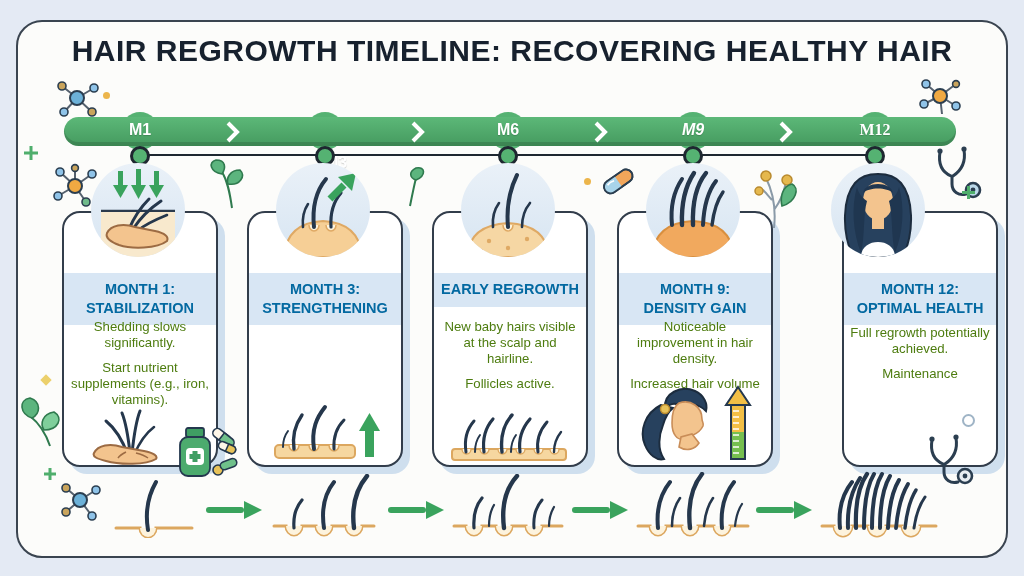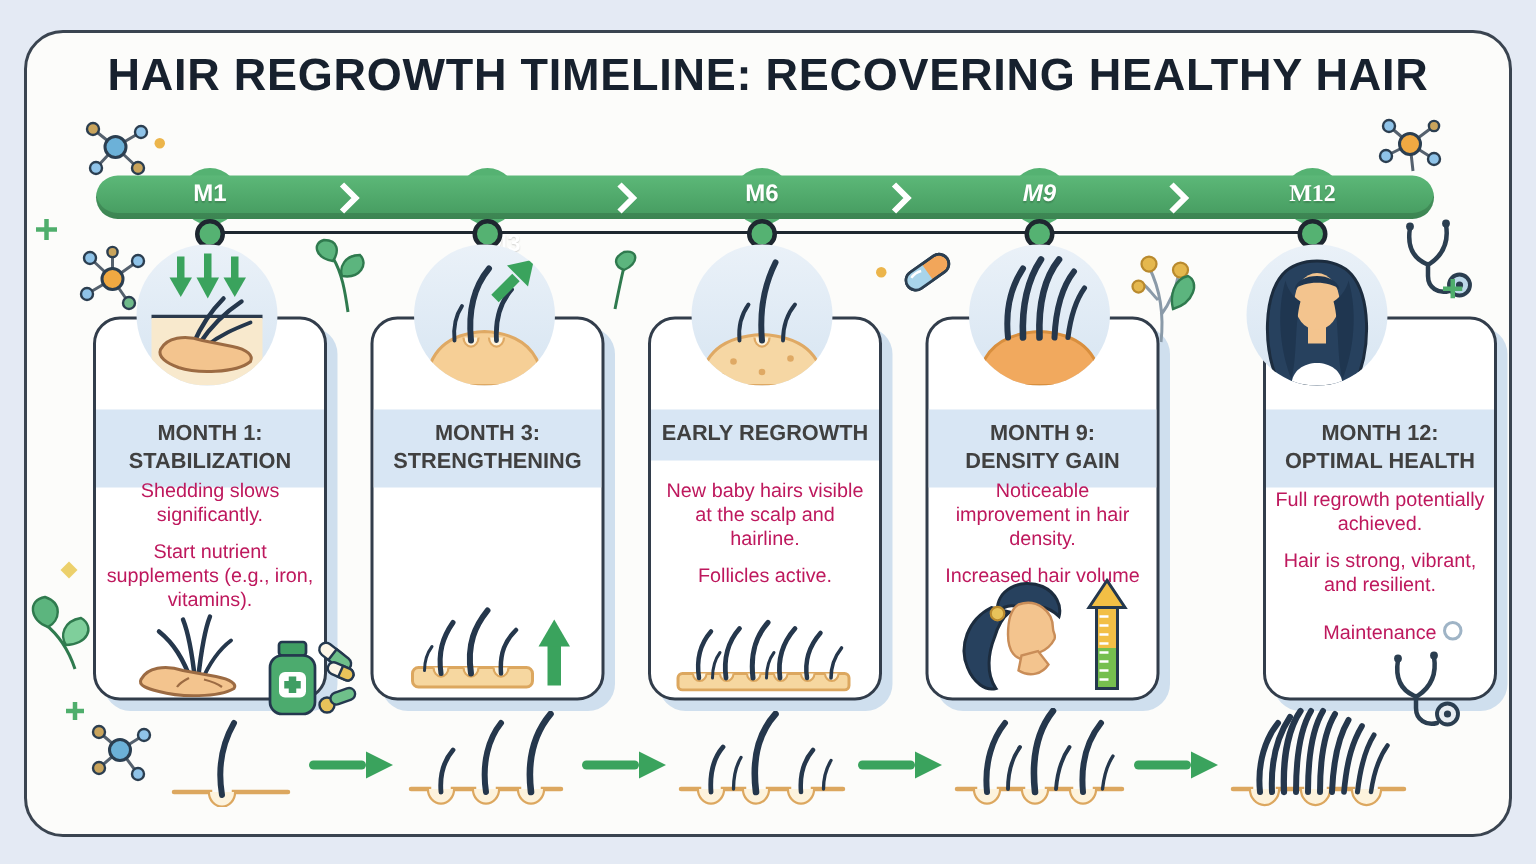--- a/index.html
+++ b/index.html
@@ -18,24 +18,24 @@
           font-weight:700;font-size:16px;text-shadow:0 1px 1px rgba(0,0,0,.18);}
   .chev{position:absolute;top:121px;}
   #nodeline{position:absolute;left:140px;top:154px;width:736px;height:2px;background:#1e2730;}
   .node{position:absolute;top:146px;width:14px;height:14px;border-radius:50%;
         background:#55b272;border:3px solid #1e2730;}
   .tick{position:absolute;top:164px;width:2px;height:15px;background:#1e2730;}
   
   .card{position:absolute;top:211px;width:152px;height:252px;background:#fff;
         border:2px solid #323d4b;border-radius:18px;box-shadow:7px 7px 0 #cfdfee;overflow:hidden;}
   .band{position:absolute;left:0;right:0;top:60px;background:#d8e6f4;padding:7px 1px 8px;
-        text-align:center;color:#404040;}
+        text-align:center;color:#0369a1;}
   .band .l1,.band .l2{font-weight:800;font-size:14.5px;line-height:1.28;}
   .body{position:absolute;left:5px;right:5px;top:106px;text-align:center;
-        font-size:13.2px;line-height:1.22;color:#be185d;font-weight:500;}
+        font-size:13.2px;line-height:1.22;color:#4d7c0f;font-weight:500;}
   .body p{margin:0 0 9px;}
   .iconcirc{position:absolute;top:163px;width:94px;height:94px;border-radius:50%;overflow:hidden;
             background:linear-gradient(#eaf1f8,#d7e5f2);z-index:5;}
   .botill{position:absolute;z-index:2;}
   svg{display:block;}
   .deco{position:absolute;z-index:1;}
 </style>
 </head>
 <body>
 
@@ -178,21 +178,20 @@
     </div>
   </div>
 
   <div class="card" style="left:802px;margin-left:40px;">
     <div class="band">
       <div class="l1">MONTH 12:</div>
       <div class="l2">OPTIMAL HEALTH</div>
     </div>
     <div class="body" style="top:112px;">
       <p>Full regrowth potentially achieved.</p>
-      <p style="margin-bottom:16px;">Hair is strong, vibrant, and resilient.</p>
       <p>Maintenance</p>
     </div>
   </div>
 
   <div class="iconcirc" style="left:91px;">
     <svg width="94" height="94" viewBox="0 0 94 94">
       <g fill="#3aa35d">
         <rect x="27" y="8" width="5" height="16"></rect>
           <polygon points="22,22 37,22 29.5,35"></polygon>
         <rect x="45" y="6" width="5" height="18"></rect>

